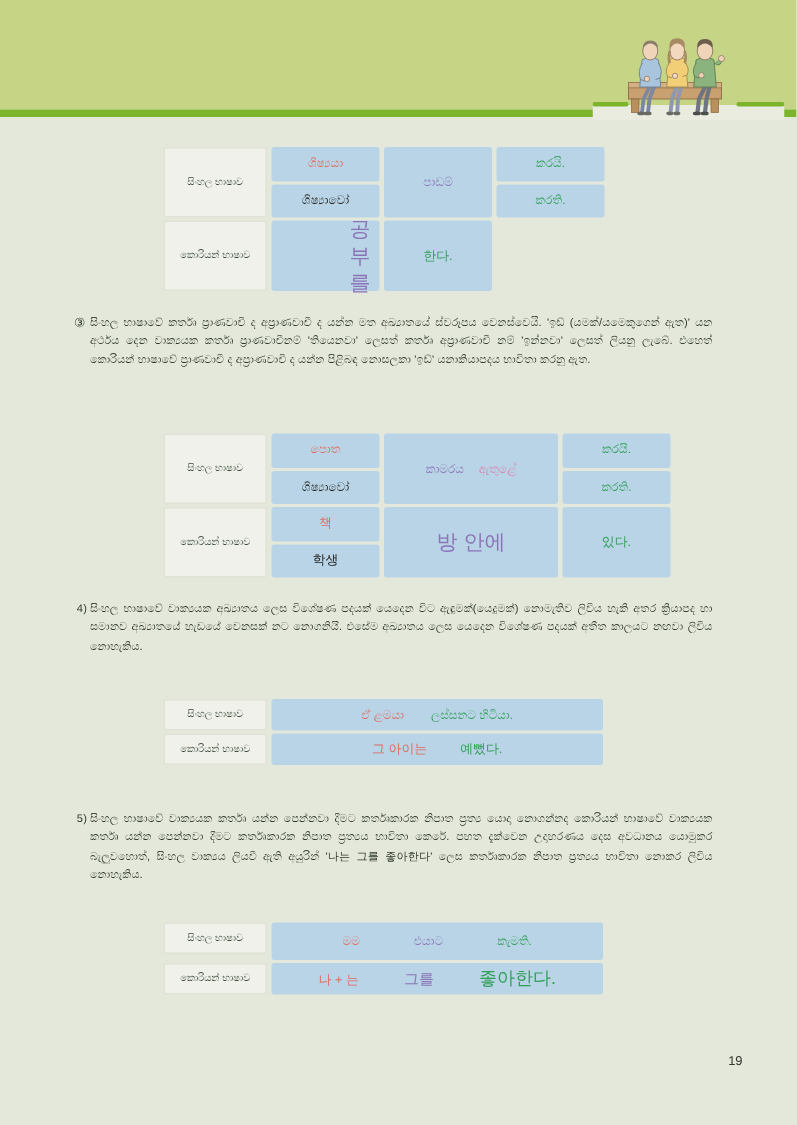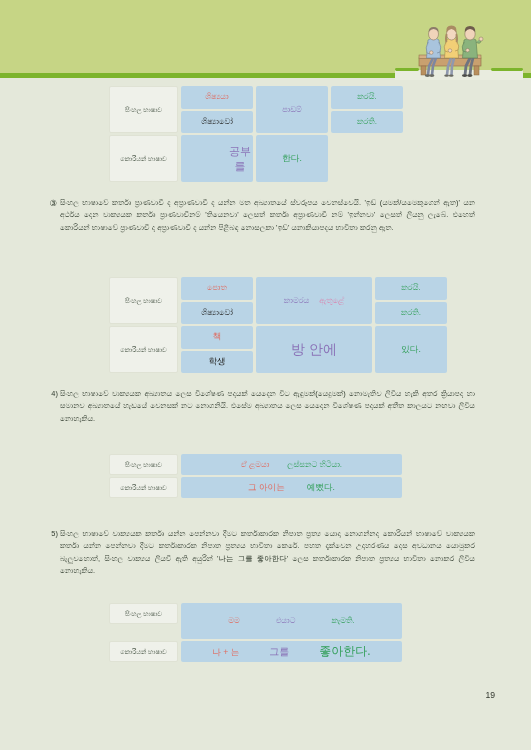--- a/index.html
+++ b/index.html
@@ -36,21 +36,21 @@
     position: absolute;
     right: 8px;
     top: 18px;
     width: 128px;
     height: 62px;
   }
 
   
   .page {
     position: absolute;
-    top: 66px; left: 0;
+    top: 78px; left: 0;
     width: 531px;
     height: 672px;
   }
 
   
   .para {
     position: absolute;
     font-family: "Liberation Sans", sans-serif;
     font-size: 7.4px;
     line-height: 12.4px;
@@ -225,21 +225,21 @@
         </div>
         <div class="cell" style="width:72px;height:22.5px;">
           <span class="c-verb">කරති.</span>
         </div>
       </div>
     </div>
 
     <div class="trow">
       <div class="lang-label" style="width:69px; height:47px;">කොරියන් භාෂාව</div>
       <div class="cell tall" style="width:72px;height:47px;">
-        <span class="c-obj" style="font-size:11px;margin-left:46px;">공부를</span>
+        <span class="c-obj" style="font-size:14px;margin-left:46px;">공부를</span>
       </div>
       <div class="cell tall" style="width:72px;height:47px;">
         <span class="c-verb" style="font-size:8.6px;">한다.</span>
       </div>
     </div>
   </div>
 
   <div class="para" style="left:60px; top:131px; width:415px;">
     <span class="marker circled">③</span>
     <span>සිංහල භාෂාවේ කර්තෘ ප්‍රාණවාචී ද අප්‍රාණවාචී ද යන්න මත අඛ්‍යාතයේ ස්වරූපය වෙනස්වෙයි. 'ඉඩ් (යමක්/යමෙකුගෙන් ඇත)' යන අර්ථය දෙන වාක්‍යයක කර්තෘ ප්‍රාණවාචීනම් 'තියෙනවා' ලෙසත් කර්තෘ අප්‍රාණවාචී නම් 'ඉන්නවා' ලෙසත් ලියනු ලැබේ. එහෙත් කොරියන් භාෂාවේ ප්‍රාණවාචී ද අප්‍රාණවාචී ද යන්න පිළිබඳ නොසලකා 'ඉඩ්' යනාකියාපදය භාවිතා කරනු ඇත.</span>
@@ -318,21 +318,21 @@
   </div>
 
   <div class="para" style="left:60px; top:462px; width:415px;">
     <span class="marker">5)</span>
     <span>සිංහල භාෂාවේ වාක්‍යයක කර්තෘ යන්න පෙන්නවා දීමට කර්තෘකාරක නිපාත ප්‍රත්‍ය යොදා නොගන්නද කොරියන් භාෂාවේ වාක්‍යයක කර්තෘ යන්න පෙන්නවා දීමට කර්තෘකාරක නිපාත ප්‍රත්‍යය භාවිතා කෙරේ. පහත දැක්වෙන උදාහරණය දෙස අවධානය යොමුකර බැලුවහොත්, සිංහල වාක්‍යය ලියවී ඇති අයුරින් '나는 그를 좋아한다' ලෙස කර්තෘකාරක නිපාත ප්‍රත්‍යය භාවිතා නොකර ලිවිය නොහැකිය.</span>
   </div>
 
   <div class="tbl" style="left:109px; top:537px;">
     <div class="trow">
       <div class="lang-label" style="width:69px; height:21px;">සිංහල භාෂාව</div>
-      <div class="cell" style="width:221px;height:36px;">
+      <div class="cell" style="width:221px;height:25px;">
         <span class="inner" style="gap:36px;">
           <span class="c-sub">මම</span>
           <span class="c-obj">එයාට</span>
           <span class="c-verb">කැමති.</span>
         </span>
       </div>
     </div>
     <div class="trow">
       <div class="lang-label" style="width:69px; height:21px;">කොරියන් භාෂාව</div>
       <div class="cell" style="width:221px;height:21px;">

